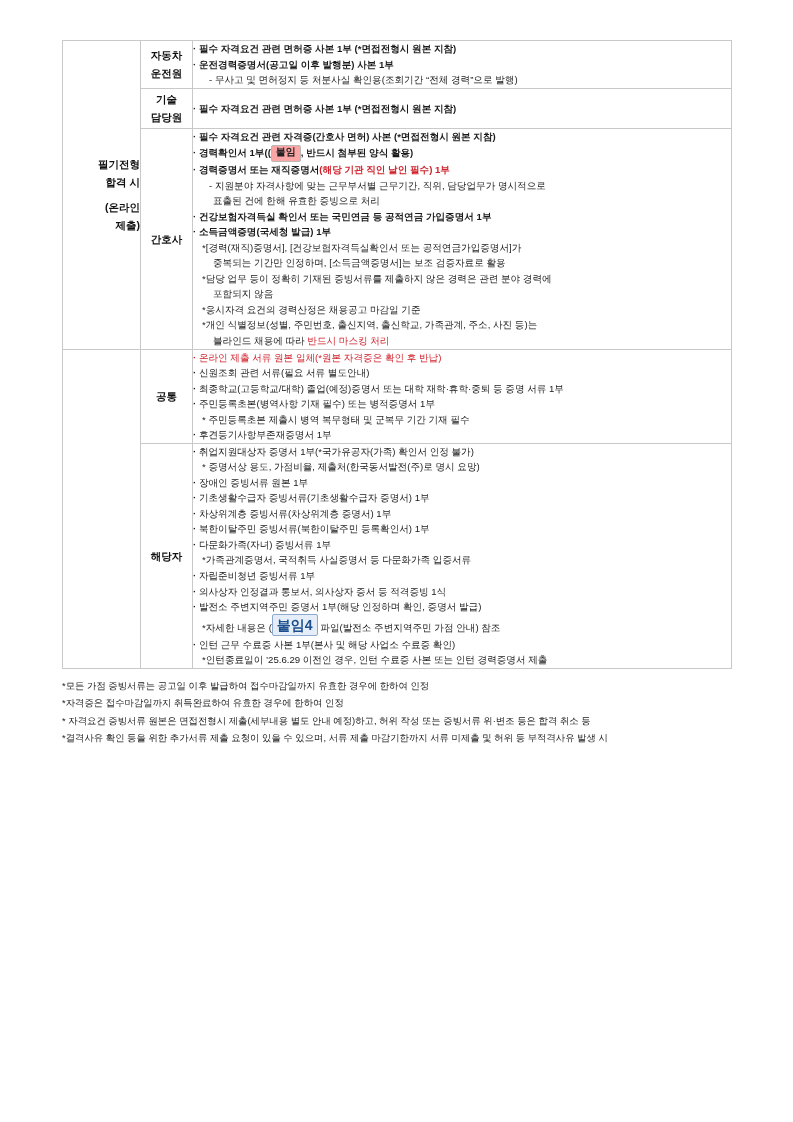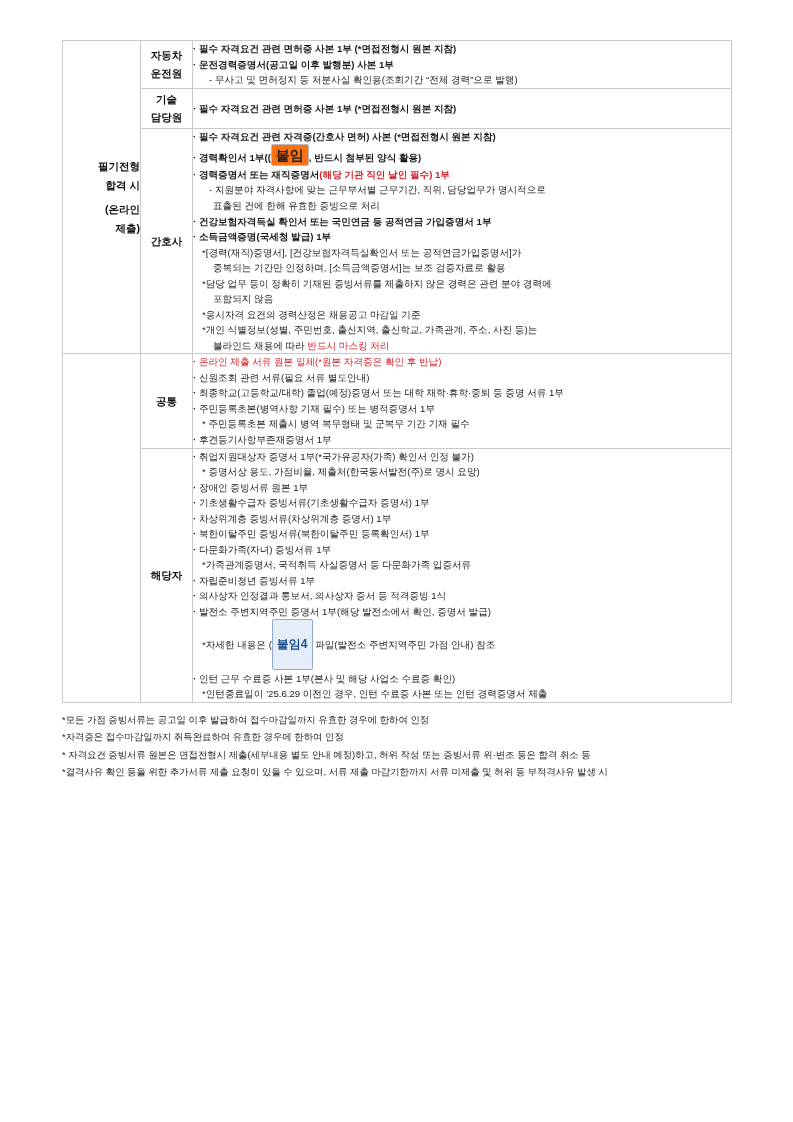--- a/index.html
+++ b/index.html
@@ -49,38 +49,39 @@
   .ln{white-space:nowrap;}
   .b{font-weight:bold;}
   .ind1{padding-left:9px;}
   .ind2{padding-left:16px;}
   .ind3{padding-left:20px;}
   .red{color:#d0202a;}
   .dot::before{content:"· ";font-weight:bold;}
   .tag{
     display:inline-block;
     border:1px solid #b9b9b9;
-    background:#f97316;
+    background:#fca5a5;
     border-radius:2px;
-    font-size:14px;
+    font-size:10px;
     font-weight:bold;
     padding:0px 4px;
     line-height:1.45;
     position:relative;
     top:-0.5px;
     color:#222;
+    font-family:Liberation Mono, monospace;
   }
   .tagb{
     display:inline-block;
     border:1px solid #8ea8cf;
     background:#e4edf8;
     border-radius:2px;
-    font-size:12px;
-    font-weight:bold;
-    padding:16px 4px;
+    font-size:14px;
+    font-weight:bold;
+    padding:0px 4px;
     line-height:1.45;
     color:#1b4e8c;
     position:relative;
     top:-0.5px;
   }
   .notes{
     margin-top:8px;
     width:669px;
     font-size:9.4px;
     line-height:1.85;
@@ -181,21 +182,21 @@
           <div class="ln dot">취업지원대상자 증명서 1부(*국가유공자(가족) 확인서 인정 불가)</div>
           <div class="ln ind1">* 증명서상 용도, 가점비율, 제출처(한국동서발전(주)로 명시 요망)</div>
           <div class="ln dot">장애인 증빙서류 원본 1부</div>
           <div class="ln dot">기초생활수급자 증빙서류(기초생활수급자 증명서) 1부</div>
           <div class="ln dot">차상위계층 증빙서류(차상위계층 증명서) 1부</div>
           <div class="ln dot">북한이탈주민 증빙서류(북한이탈주민 등록확인서) 1부</div>
           <div class="ln dot">다문화가족(자녀) 증빙서류 1부</div>
           <div class="ln ind1">*가족관계증명서, 국적취득 사실증명서 등 다문화가족 입증서류</div>
           <div class="ln dot">자립준비청년 증빙서류 1부</div>
           <div class="ln dot">의사상자 인정결과 통보서, 의사상자 증서 등 적격증빙 1식</div>
-          <div class="ln dot">발전소 주변지역주민 증명서 1부(해당 발전소에서 확인, 증명서 발급)</div>
+          <div class="ln dot">발전소 주변지역주민 증명서 1부(해당 인정하며 확인, 증명서 발급)</div>
           <div class="ln ind1"><span>*자세한 내용은 (</span><span class="tagb">붙임4</span><span> 파일(발전소 주변지역주민 가점 안내) 참조</span></div>
           <div class="ln dot">인턴 근무 수료증 사본 1부(본사 및 해당 사업소 수료증 확인)</div>
           <div class="ln ind1">*인턴종료일이 ’25.6.29 이전인 경우, 인턴 수료증 사본 또는 인턴 경력증명서 제출</div>
         </td>
       </tr>
     </tbody>
   </table>
 
   <div class="notes">
     <div>*모든 가점 증빙서류는 공고일 이후 발급하여 접수마감일까지 유효한 경우에 한하여 인정</div>

